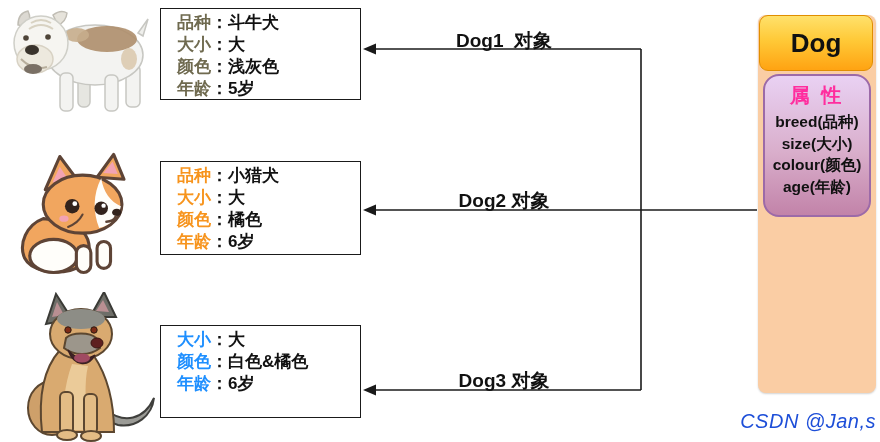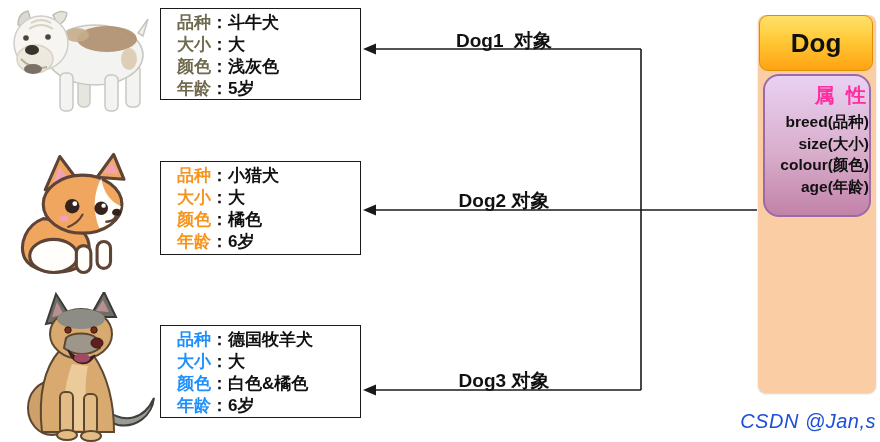--- a/index.html
+++ b/index.html
@@ -41,21 +41,21 @@
     position:absolute;left:1px;top:0;width:114px;height:56px;
     background:linear-gradient(#FFE16B,#FFC937 45%,#FFA312);
     border:1.6px solid #E08E00;border-radius:9px;box-sizing:border-box;
     display:flex;align-items:center;justify-content:center;
     font-size:26px;font-weight:bold;color:#111;
   }
   .class-card{
     position:absolute;left:5px;width:108px;box-sizing:border-box;
     background:linear-gradient(#E9D1F3,#D9AECB 55%,#C283A9);
     border:2px solid #9C6AA8;border-radius:16px;
-    text-align:right;color:#111;
+    text-align:center;color:#111;
   }
   .card-attrs{top:59px;height:143px;}
   .card-methods{top:233px;height:129px;}
   .card-title{
     font-size:20px;font-weight:bold;color:#FF2D9E;letter-spacing:3px;
     margin-top:6px;margin-bottom:2px;
   }
   .card-attrs .card-line{font-size:15.5px;font-weight:bold;line-height:21.5px;white-space:nowrap;}
   .card-methods .card-line{font-size:16px;font-weight:bold;line-height:24px;}
   
@@ -147,21 +147,20 @@
   </div>
 
   <div class="obj-box box2">
     <div class="row"><span class="fl">品种</span><span class="colon">：</span><span>小猎犬</span></div>
     <div class="row"><span class="fl">大小</span><span class="colon">：</span><span>大</span></div>
     <div class="row"><span class="fl">颜色</span><span class="colon">：</span><span>橘色</span></div>
     <div class="row"><span class="fl">年龄</span><span class="colon">：</span><span>6岁</span></div>
   </div>
 
   <div class="obj-box box3">
-    <div class="row"><span class="fl">品种</span><span class="colon">：</span><span>德国牧羊犬</span></div>
     <div class="row"><span class="fl">大小</span><span class="colon">：</span><span>大</span></div>
     <div class="row"><span class="fl">颜色</span><span class="colon">：</span><span>白色&amp;橘色</span></div>
     <div class="row"><span class="fl">年龄</span><span class="colon">：</span><span>6岁</span></div>
   </div>
 
   <svg class="connectors" viewBox="0 0 880 442">
     <line x1="641" y1="49" x2="370" y2="49" stroke="#1a1a1a" stroke-width="1.6"></line>
     <line x1="757" y1="210" x2="370" y2="210" stroke="#1a1a1a" stroke-width="1.6"></line>
     <line x1="641" y1="390" x2="370" y2="390" stroke="#1a1a1a" stroke-width="1.6"></line>
     <line x1="641" y1="49" x2="641" y2="390" stroke="#1a1a1a" stroke-width="1.6"></line>

